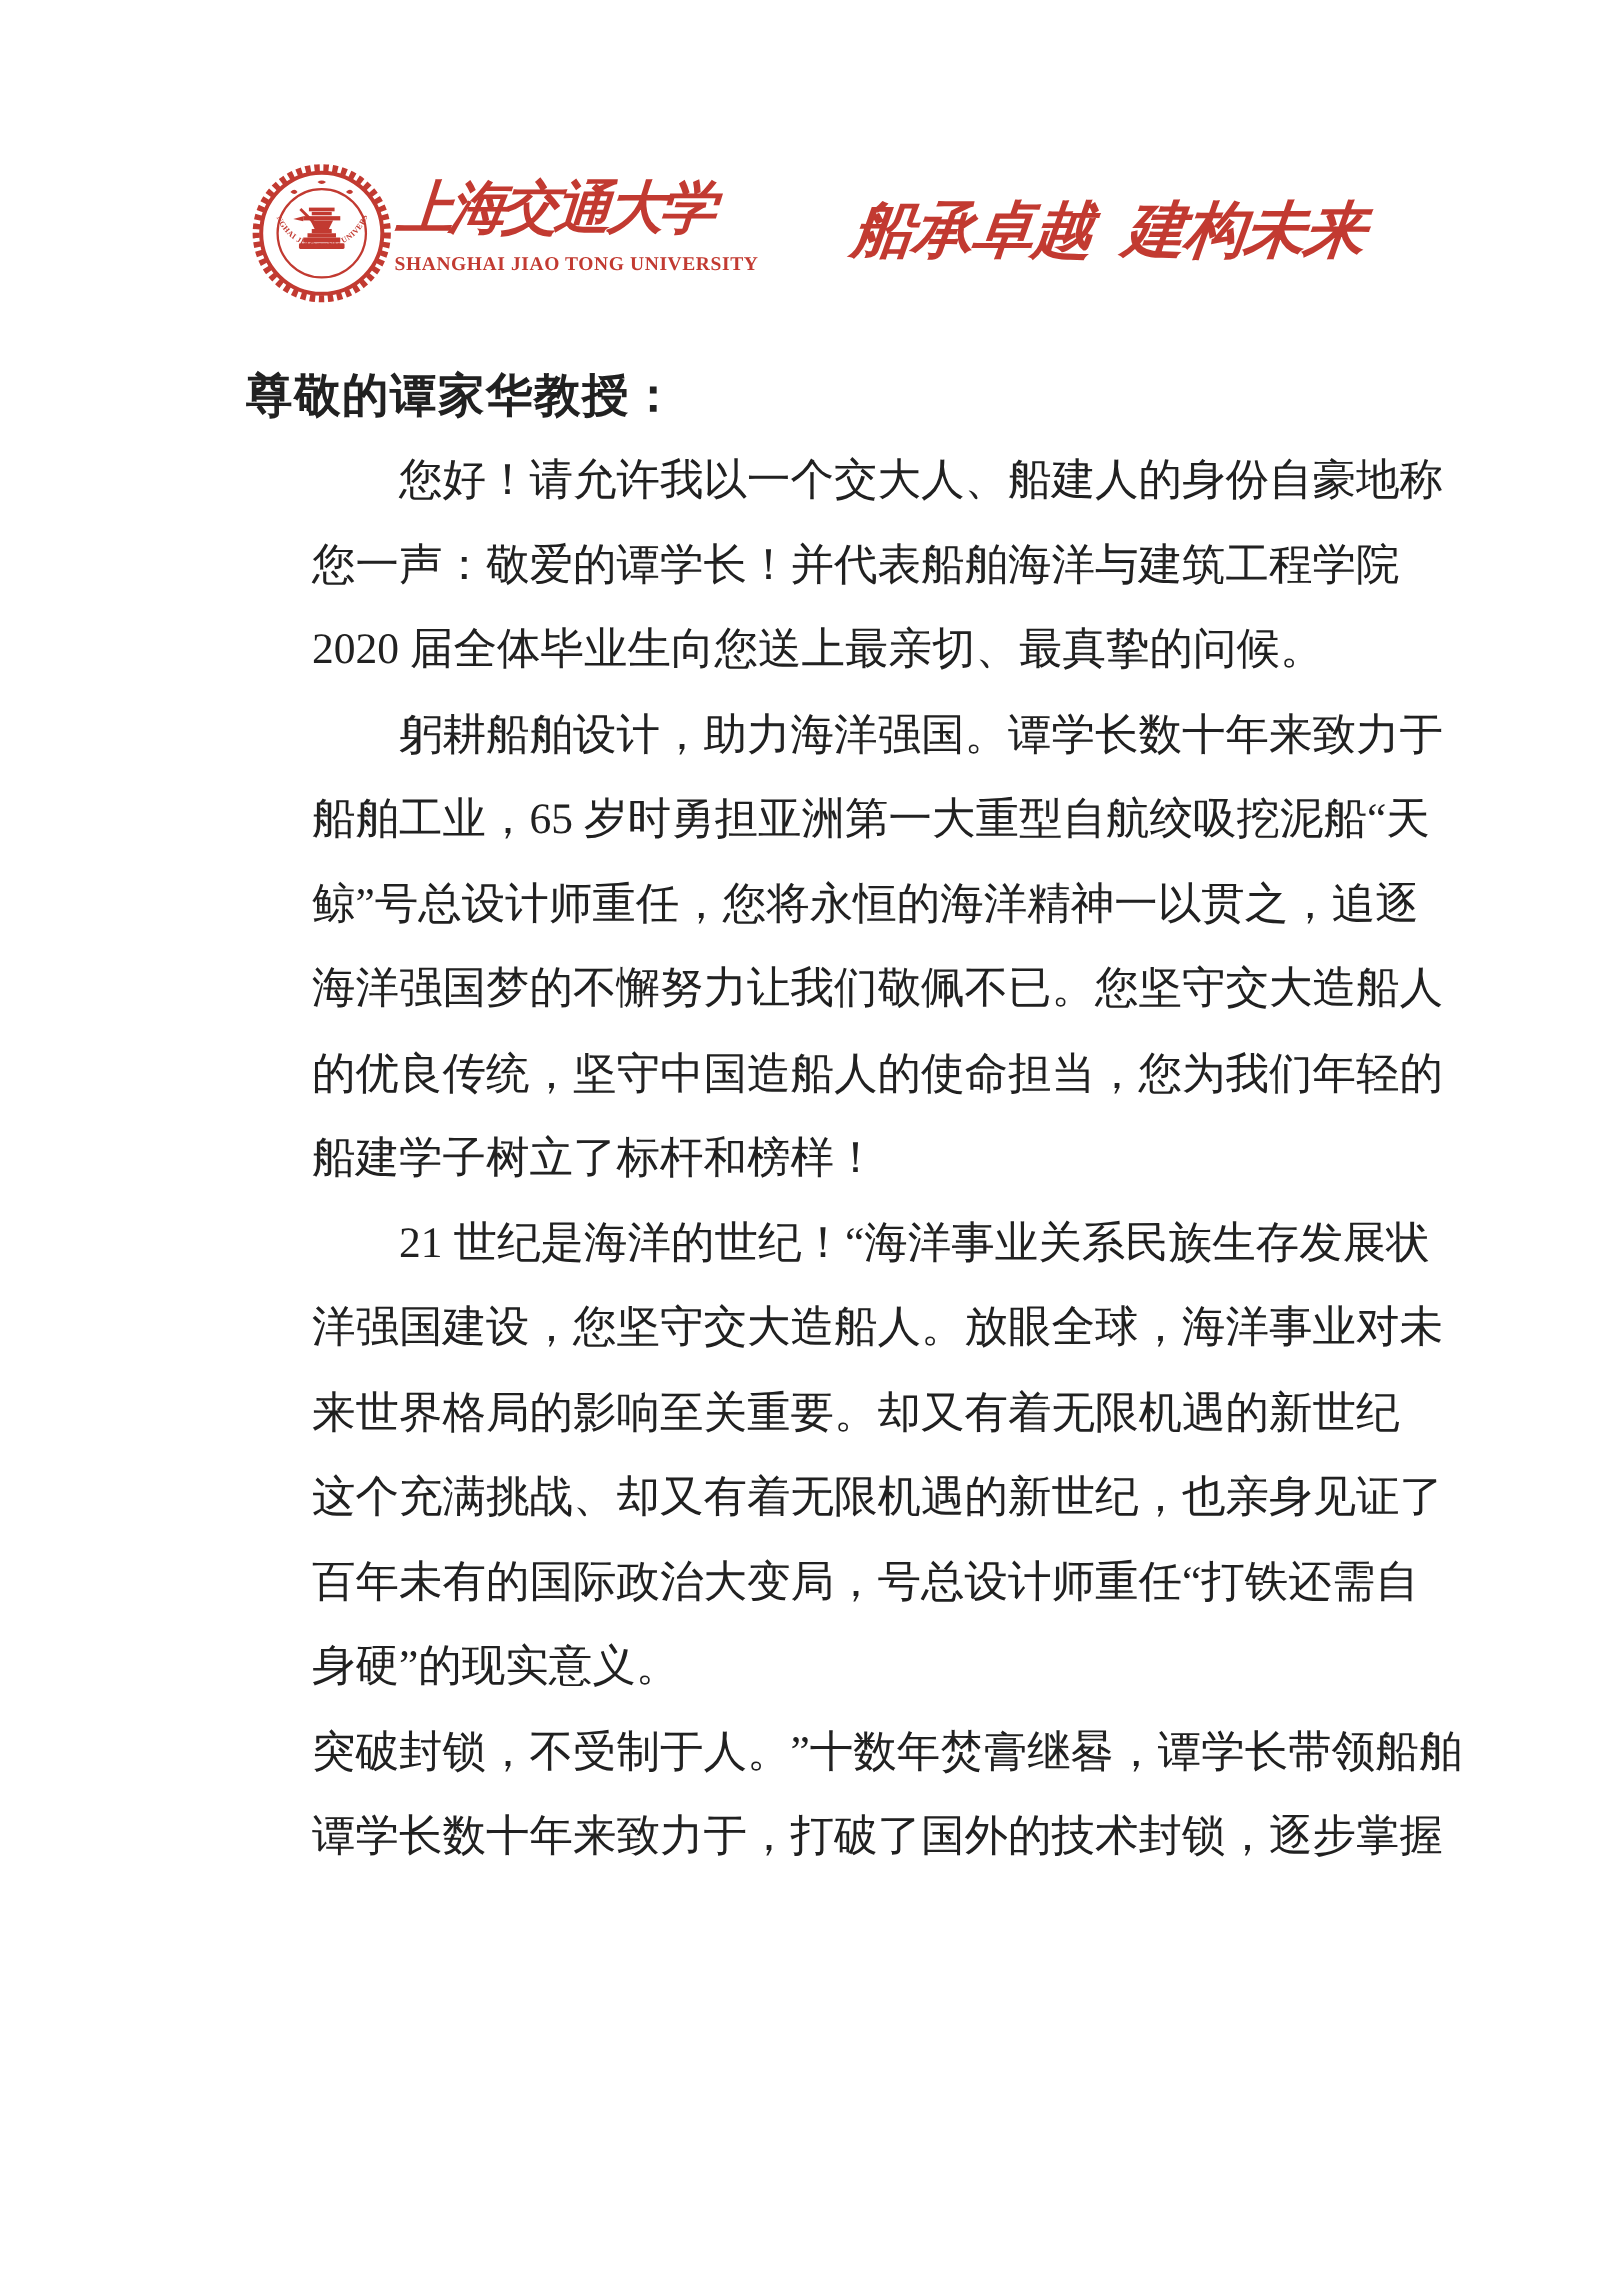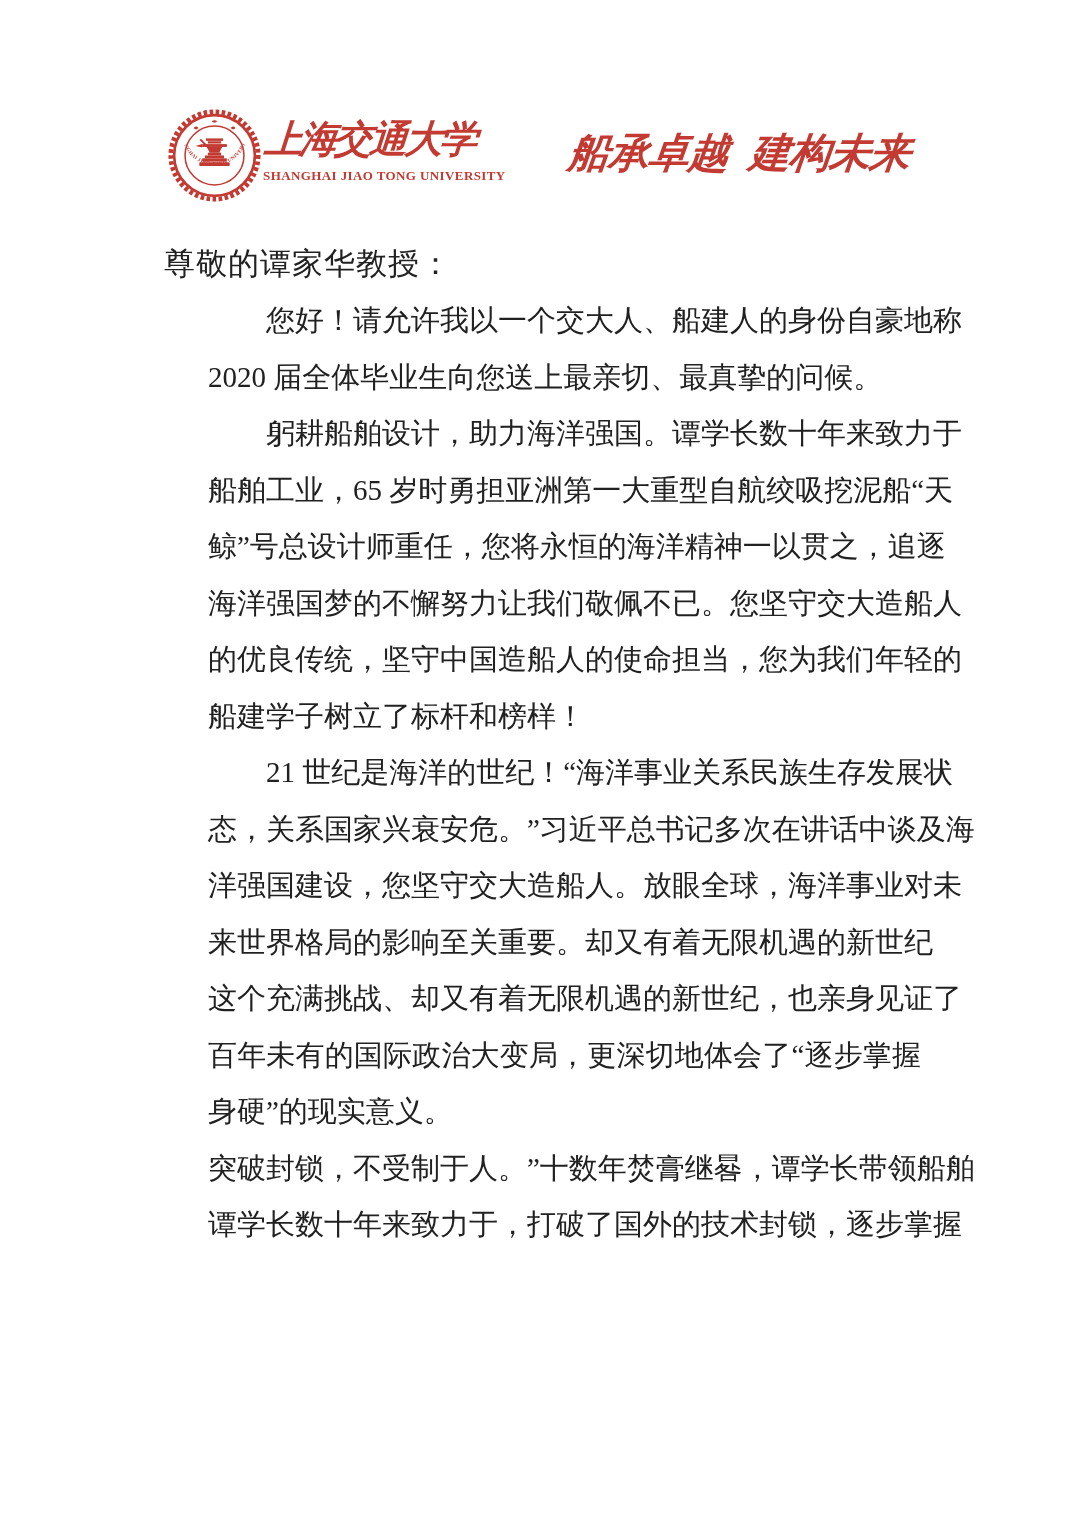--- a/index.html
+++ b/index.html
@@ -59,21 +59,21 @@
   }
   
   .letter-body {
     position: absolute;
     left: 164px; top: 240px;
     width: 757px;
     color: var(--ink);
   }
   .salutation {
     font-family: "Liberation Sans", sans-serif;
-    font-weight: 400;
+    font-weight: 700;
     font-size: 31px;
     line-height: 48px;
     height: 48px;
     margin-bottom: 4px;
     letter-spacing: 1px;
   }
   .line {
     font-size: 29px;
     height: 56.5px;
     line-height: 56.5px;
@@ -129,32 +129,32 @@
     <div class="zh">上海交通大学</div>
     <div class="en">SHANGHAI JIAO TONG UNIVERSITY</div>
   </div>
 
   <div class="slogan">船承卓越 建构未来</div>
 
   <div class="letter-body">
     <div class="salutation">尊敬的谭家华教授：</div>
     <div>
         <div class="line indent">您好！请允许我以一个交大人、船建人的身份自豪地称</div>
+        <div class="line">您一声：敬爱的谭学长！并代表船舶海洋与建筑工程学院</div>
         <div class="line end">2020 届全体毕业生向您送上最亲切、最真挚的问候。</div>
         <div class="line indent">躬耕船舶设计，助力海洋强国。谭学长数十年来致力于</div>
         <div class="line">船舶工业，65 岁时勇担亚洲第一大重型自航绞吸挖泥船“天</div>
         <div class="line">鲸”号总设计师重任，您将永恒的海洋精神一以贯之，追逐</div>
         <div class="line">海洋强国梦的不懈努力让我们敬佩不已。您坚守交大造船人</div>
         <div class="line">的优良传统，坚守中国造船人的使命担当，您为我们年轻的</div>
         <div class="line end">船建学子树立了标杆和榜样！</div>
         <div class="line indent">21 世纪是海洋的世纪！“海洋事业关系民族生存发展状</div>
-        <div class="line">态，关系国家兴衰安危。”习近平总书记多次在讲话中谈及海</div>
         <div class="line">洋强国建设，您坚守交大造船人。放眼全球，海洋事业对未</div>
         <div class="line">来世界格局的影响至关重要。却又有着无限机遇的新世纪</div>
         <div class="line">这个充满挑战、却又有着无限机遇的新世纪，也亲身见证了</div>
-        <div class="line">百年未有的国际政治大变局，更深切地体会了“逐步掌握</div>
+        <div class="line">百年未有的国际政治大变局，号总设计师重任“打铁还需自</div>
         <div class="line end">身硬”的现实意义。</div>
         <div class="line">突破封锁，不受制于人。”十数年焚膏继晷，谭学长带领船舶</div>
         <div class="line">谭学长数十年来致力于，打破了国外的技术封锁，逐步掌握</div>
       </div>
   </div>
 
 </div>
 
 </body></html>

